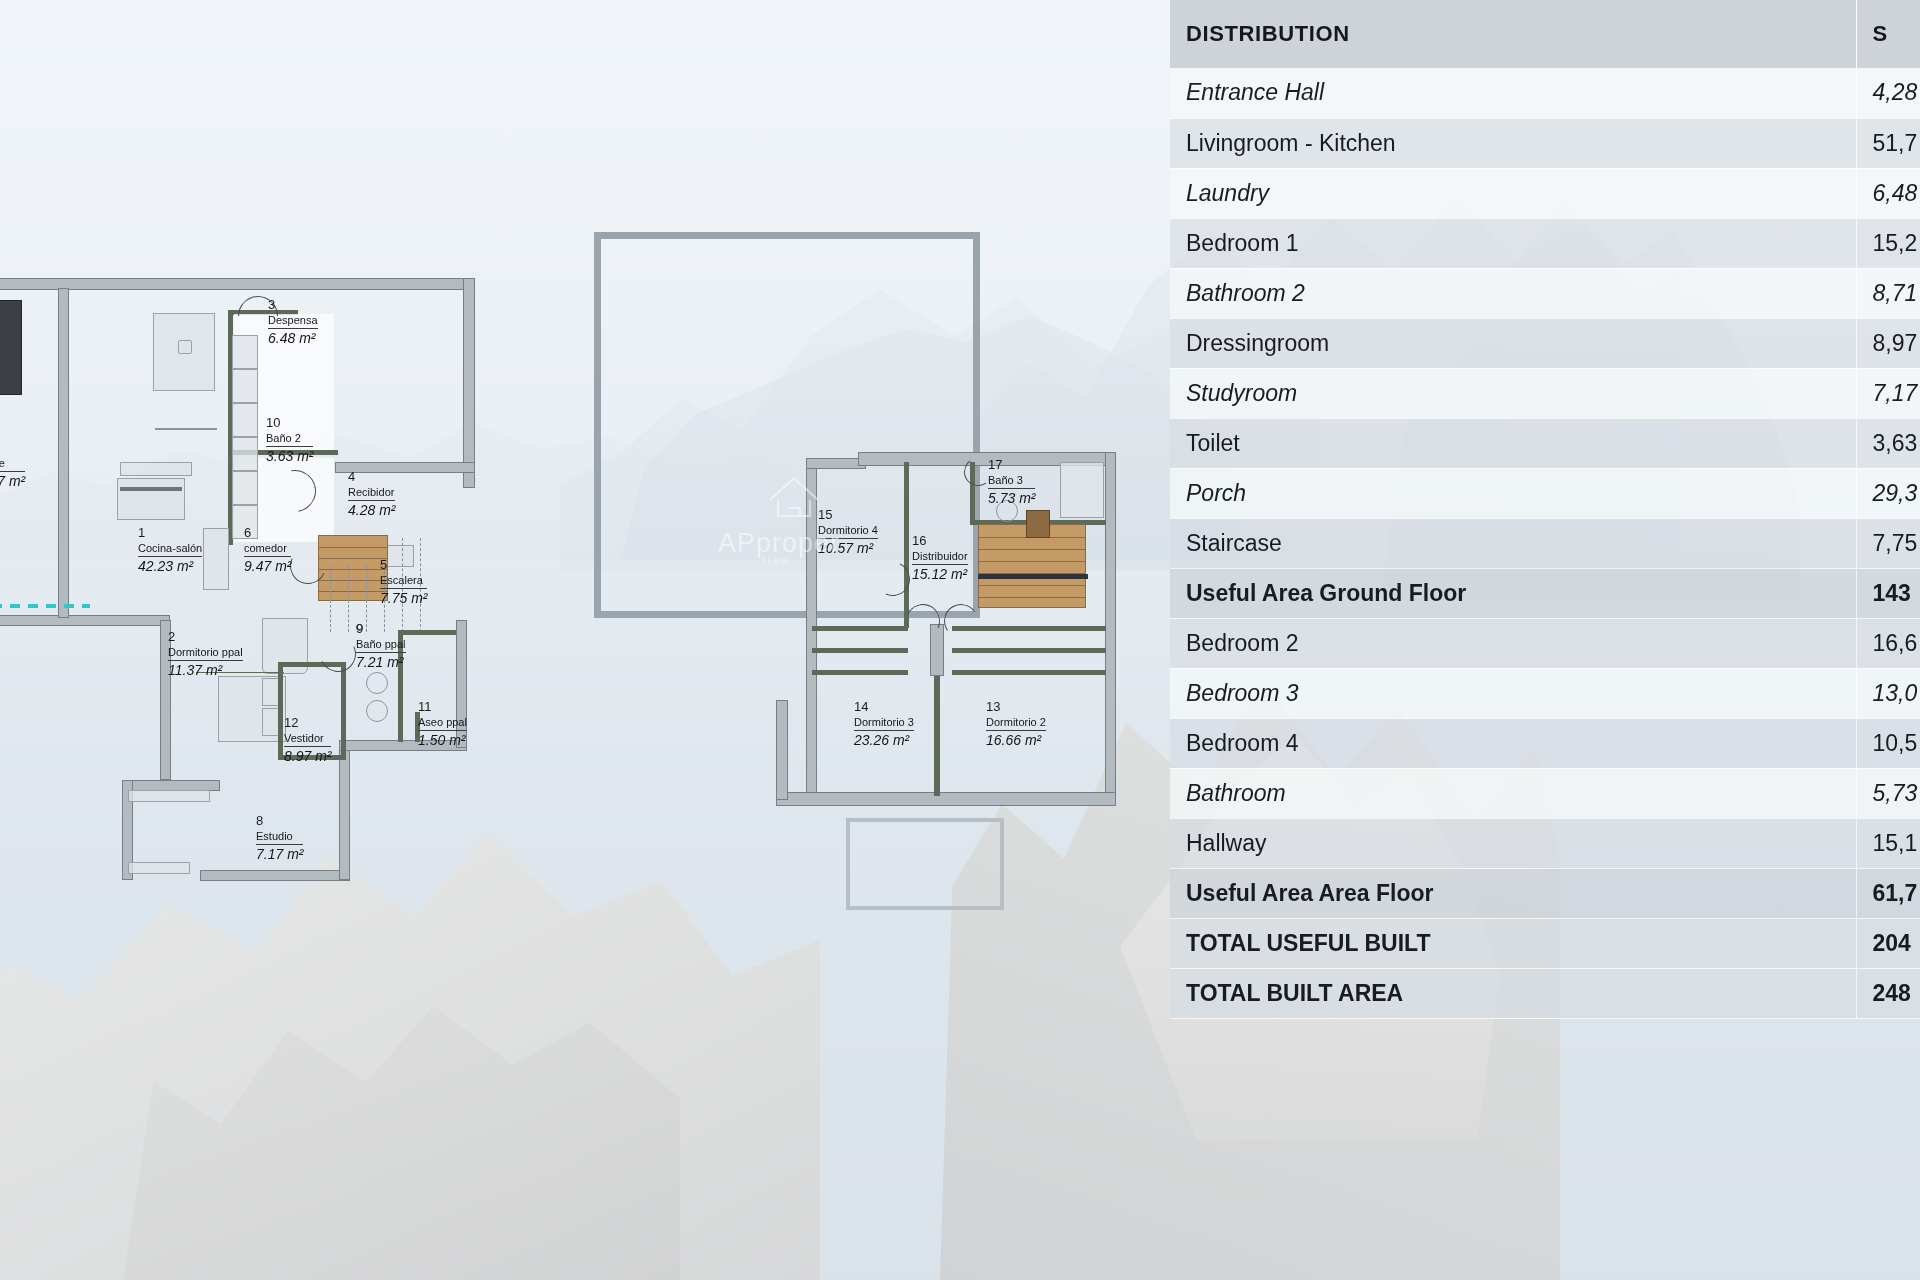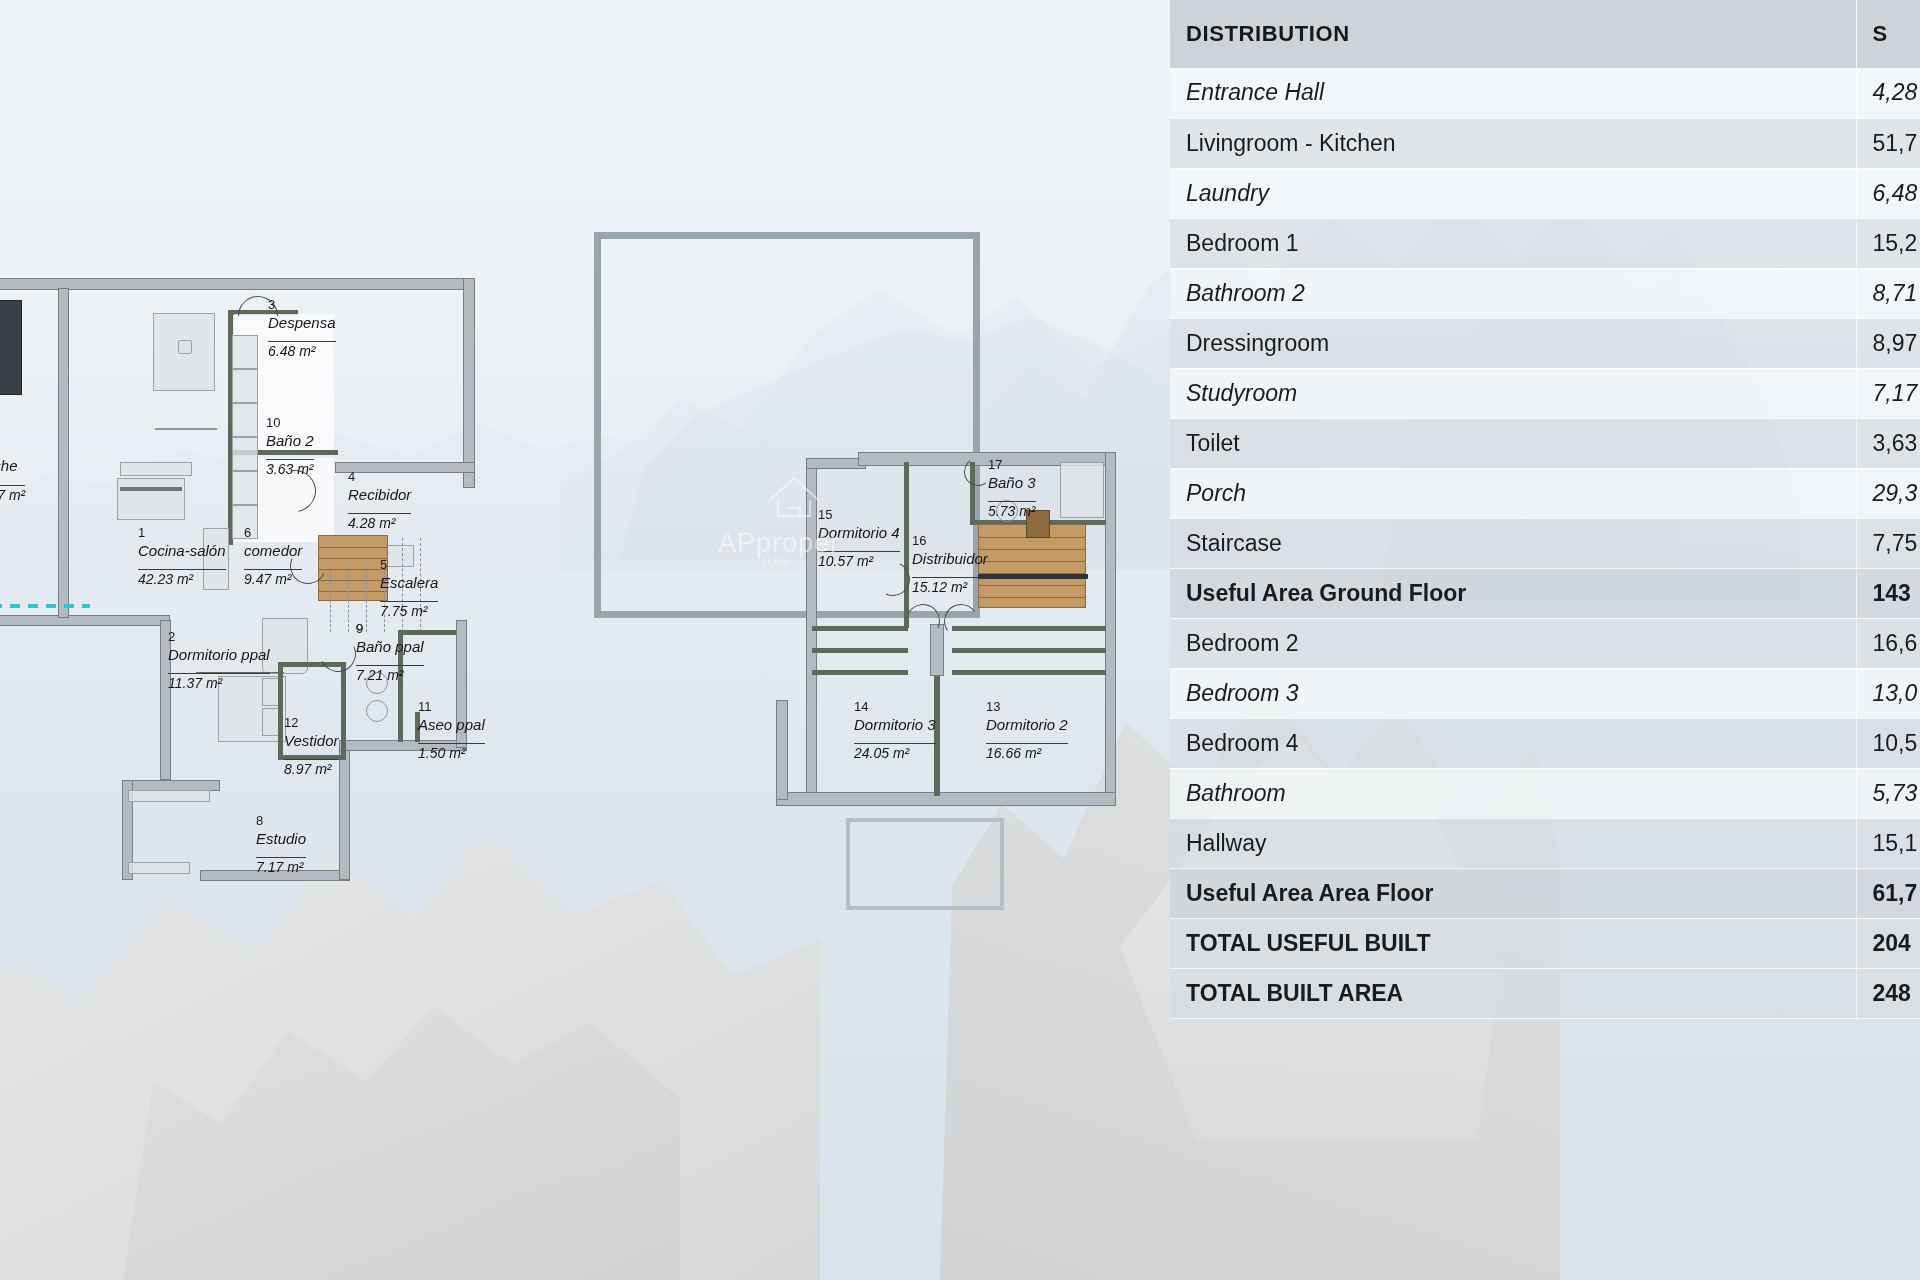--- a/index.html
+++ b/index.html
@@ -86,22 +86,22 @@
     position: absolute; inset: 0;
     background: linear-gradient(180deg, rgba(242,246,250,.80) 0%, rgba(238,243,248,.62) 35%,
       rgba(234,240,246,.55) 60%, rgba(230,236,243,.58) 100%);
   }
 
   
   #plan-layer { position: absolute; inset: 0; }
   .rlabel { position: absolute; white-space: nowrap; }
   .rlabel .num { font-size: 13px; color: #1c1c20; display: block; line-height: 1.15; }
   .rlabel .nm {
-    font-size: 15px; color: #16161a; display: block; line-height: 1.3;
-    border-bottom: 1.2px solid #3a3a40; padding-bottom: 9px; font-style: italic;
+    font-size: 11px; color: #16161a; display: block; line-height: 1.3;
+    border-bottom: 1.2px solid #3a3a40; padding-bottom: 1px;
   }
   .rlabel .ar { font-size: 14px; font-style: italic; color: #16161a; display: block; line-height: 1.35; }
   .wall-thin { position: absolute; background: #5d6a5a; }
   .wall-out { position: absolute; background: #b3bac0; border: 1px solid #777f86; }
   .furn { position: absolute; border: 1.2px solid #9aa1a8; background: rgba(222,227,231,.8); }
   .stair { position: absolute; background: #c49a67; border: 1px solid #8a6b44; }
   .stair-step { position: absolute; background: #8a6b44; height: 1px; left: 0; right: 0; }
   .dashline { position: absolute; border-left: 1px dashed #8a9099; }
   .terrace { position: absolute; border: 7px solid #9aa4ac; background: transparent; }
   .terrace-in { position: absolute; border: 4px solid #b6bfc6; background: transparent; }
@@ -359,21 +359,21 @@
       <span class="ar">15.12 m²</span>
     </div>
     <div class="rlabel" style="left:988px; top:458px;">
       <span class="num">17</span>
       <span class="nm">Baño 3</span>
       <span class="ar">5.73 m²</span>
     </div>
     <div class="rlabel" style="left:854px; top:700px;">
       <span class="num">14</span>
       <span class="nm">Dormitorio 3</span>
-      <span class="ar">24.05 m²</span>
+      <span class="ar">23.26 m²</span>
     </div>
     <div class="rlabel" style="left:986px; top:700px;">
       <span class="num">13</span>
       <span class="nm">Dormitorio 2</span>
       <span class="ar">16.66 m²</span>
     </div>
   </div>
 
   <div class="watermark">
     <svg width="60" height="52" viewBox="0 0 60 52" style="position:absolute; left:64px; top:0;">

